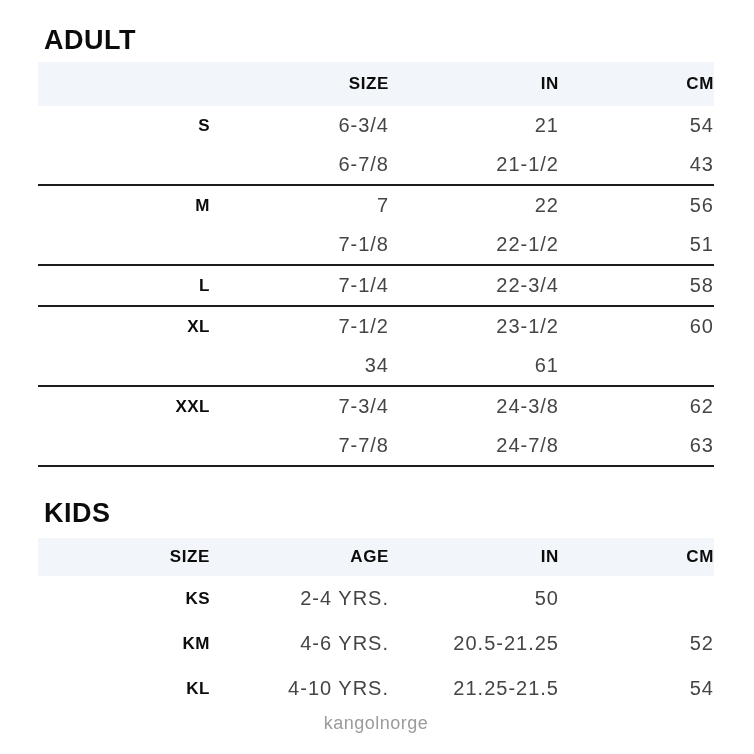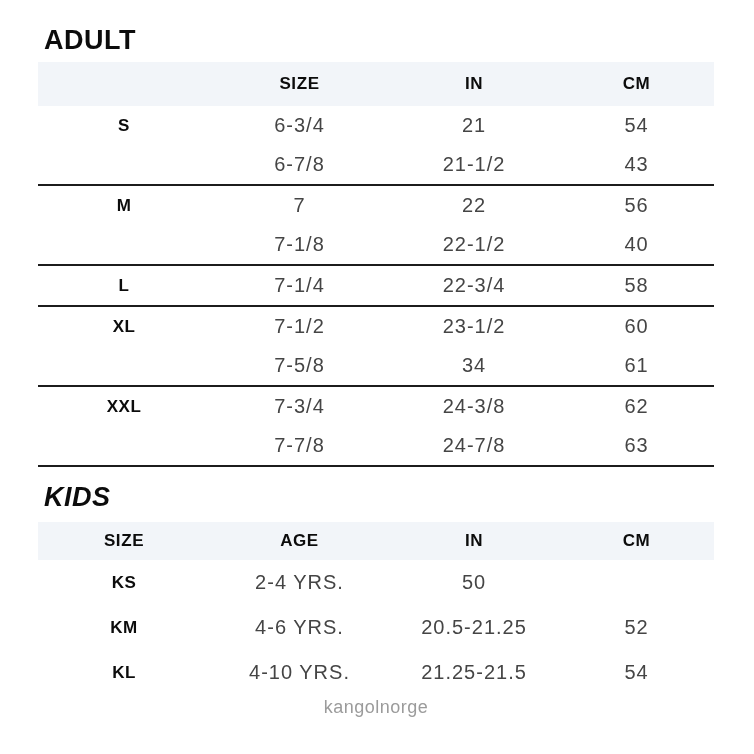--- a/index.html
+++ b/index.html
@@ -29,21 +29,21 @@
     letter-spacing: 0.5px;
     line-height: 32px;
     color: var(--heading-text);
     margin-left: 6px;
   }
 
   .trow {
     display: grid;
     grid-template-columns: 172px 179px 170px 155px;
     align-items: center;
-    text-align: center;
+    text-align: right;
   }
 
   .thead {
     background: var(--header-band);
     height: 44px;
     font-weight: 700;
     font-size: 17px;
     letter-spacing: 0.6px;
     color: var(--heading-text);
   }
@@ -62,21 +62,21 @@
     color: var(--heading-text);
   }
 
   .data-cell {
     font-weight: 300;
     font-size: 20px;
     letter-spacing: 1px;
     color: var(--data-text);
   }
 
-  .kids-title { margin-top: 14px; font-style: italic; }
+  .kids-title { margin-top: 30px; }
   .kids-head { margin-top: 9px; }
   .kids-body .trow { height: 45px; }
 
   .footer {
     margin-top: 2px;
     text-align: center;
     font-size: 18px;
     letter-spacing: 0.5px;
     color: var(--footer-text);
     line-height: 20px;
@@ -118,21 +118,21 @@
         <div class="trow">
           <div class="row-label">M</div>
           <div class="data-cell">7</div>
           <div class="data-cell">22</div>
           <div class="data-cell">56</div>
         </div>
         <div class="trow">
           <div></div>
           <div class="data-cell">7-1/8</div>
           <div class="data-cell">22-1/2</div>
-          <div class="data-cell">40</div>
+          <div class="data-cell">51</div>
         </div>
       </div>
 
       <div class="group">
         <div class="trow">
           <div class="row-label">L</div>
           <div class="data-cell">7-1/4</div>
           <div class="data-cell">22-3/4</div>
           <div class="data-cell">58</div>
         </div>
@@ -140,21 +140,20 @@
 
       <div class="group">
         <div class="trow">
           <div class="row-label">XL</div>
           <div class="data-cell">7-1/2</div>
           <div class="data-cell">23-1/2</div>
           <div class="data-cell">60</div>
         </div>
         <div class="trow">
           <div></div>
-          <div class="data-cell">7-5/8</div>
           <div class="data-cell">34</div>
           <div class="data-cell">61</div>
         </div>
       </div>
 
       <div class="group">
         <div class="trow">
           <div class="row-label">XXL</div>
           <div class="data-cell">7-3/4</div>
           <div class="data-cell">24-3/8</div>

